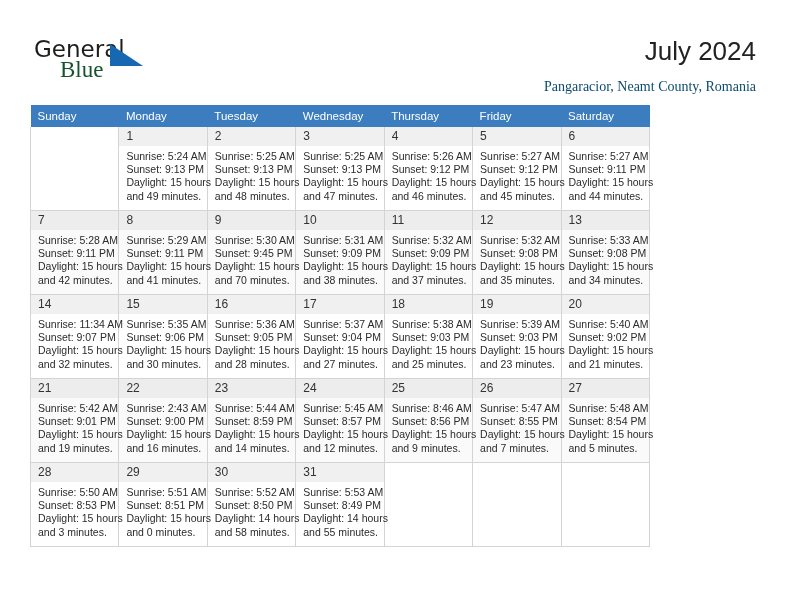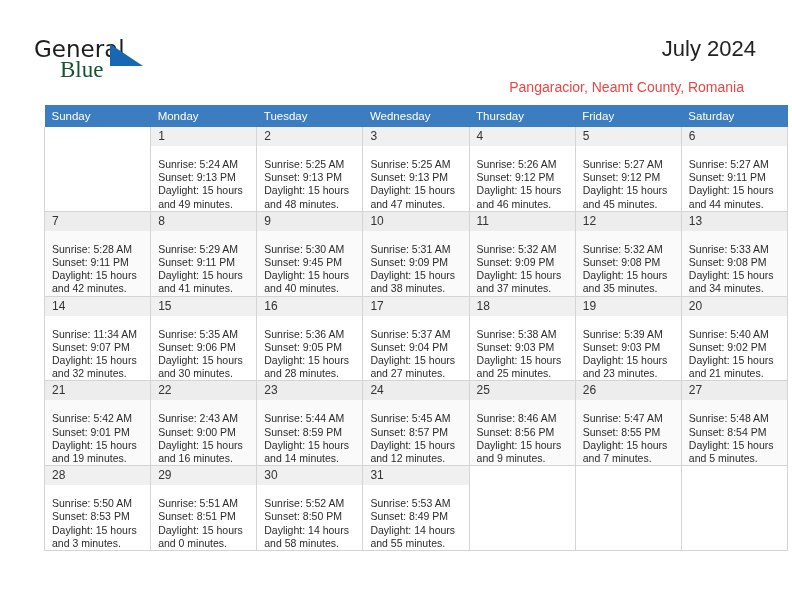--- a/index.html
+++ b/index.html
@@ -61,46 +61,45 @@
     top: 8px;
     width: 0;
     height: 0;
     border-left: 33px solid #1668b3;
     border-top: 22px solid transparent;
   }
   .title {
     position: absolute;
     right: 36px;
     top: 36px;
-    font-size: 22px;
+    font-size: 26px;
     color: #222222;
     font-family: "Liberation Sans", sans-serif;
     text-align: right;
     white-space: nowrap;
   }
   .subtitle {
     position: absolute;
-    right: 48px;
+    right: 36px;
     top: 79px;
     font-size: 14px;
-    color: #ef4444;
-    font-family: Liberation Sans, sans-serif;
+    color: #0c4a6e;
+    font-family: Liberation Serif, serif;
     text-align: right;
     white-space: nowrap;
   }
 
   
   .calendar {
     position: absolute;
     left: 30px;
     top: 105px;
-    width: 744px;
+    width: 620px;
     border-collapse: collapse;
     table-layout: fixed;
-    margin-left: 14px;
   }
   .calendar th {
     background: #3b7dbf;
     color: #ffffff;
     font-size: 11.5px;
     font-weight: normal;
     text-align: left;
     padding: 5px 0 5px 7px;
     height: 10px;
     border: none;
@@ -127,21 +126,21 @@
     font-size: 12px;
     color: #333333;
     padding: 3px 0 3px 7px;
     background: #f0f0f0;
     line-height: 13px;
   }
   tr.week-alt .daynum {
     background: #ededed;
   }
   .cell-body {
-    padding: 12px 5px 0 7px;
+    padding: 4px 5px 0 7px;
   }
   .cell-line {
     display: block;
     font-size: 10.5px;
     line-height: 13.2px;
     color: #2b2b2b;
     white-space: nowrap;
   }
 </style>
 </head>
@@ -247,21 +246,21 @@
               <span class="cell-line">Daylight: 15 hours</span>
               <span class="cell-line">and 41 minutes.</span>
             </div>
           </td>
           <td>
             <span class="daynum">9</span>
             <div class="cell-body">
               <span class="cell-line">Sunrise: 5:30 AM</span>
               <span class="cell-line">Sunset: 9:45 PM</span>
               <span class="cell-line">Daylight: 15 hours</span>
-              <span class="cell-line">and 40 minutes.</span>
+              <span class="cell-line">and 70 minutes.</span>
             </div>
           </td>
           <td>
             <span class="daynum">10</span>
             <div class="cell-body">
               <span class="cell-line">Sunrise: 5:31 AM</span>
               <span class="cell-line">Sunset: 9:09 PM</span>
               <span class="cell-line">Daylight: 15 hours</span>
               <span class="cell-line">and 38 minutes.</span>
             </div>

